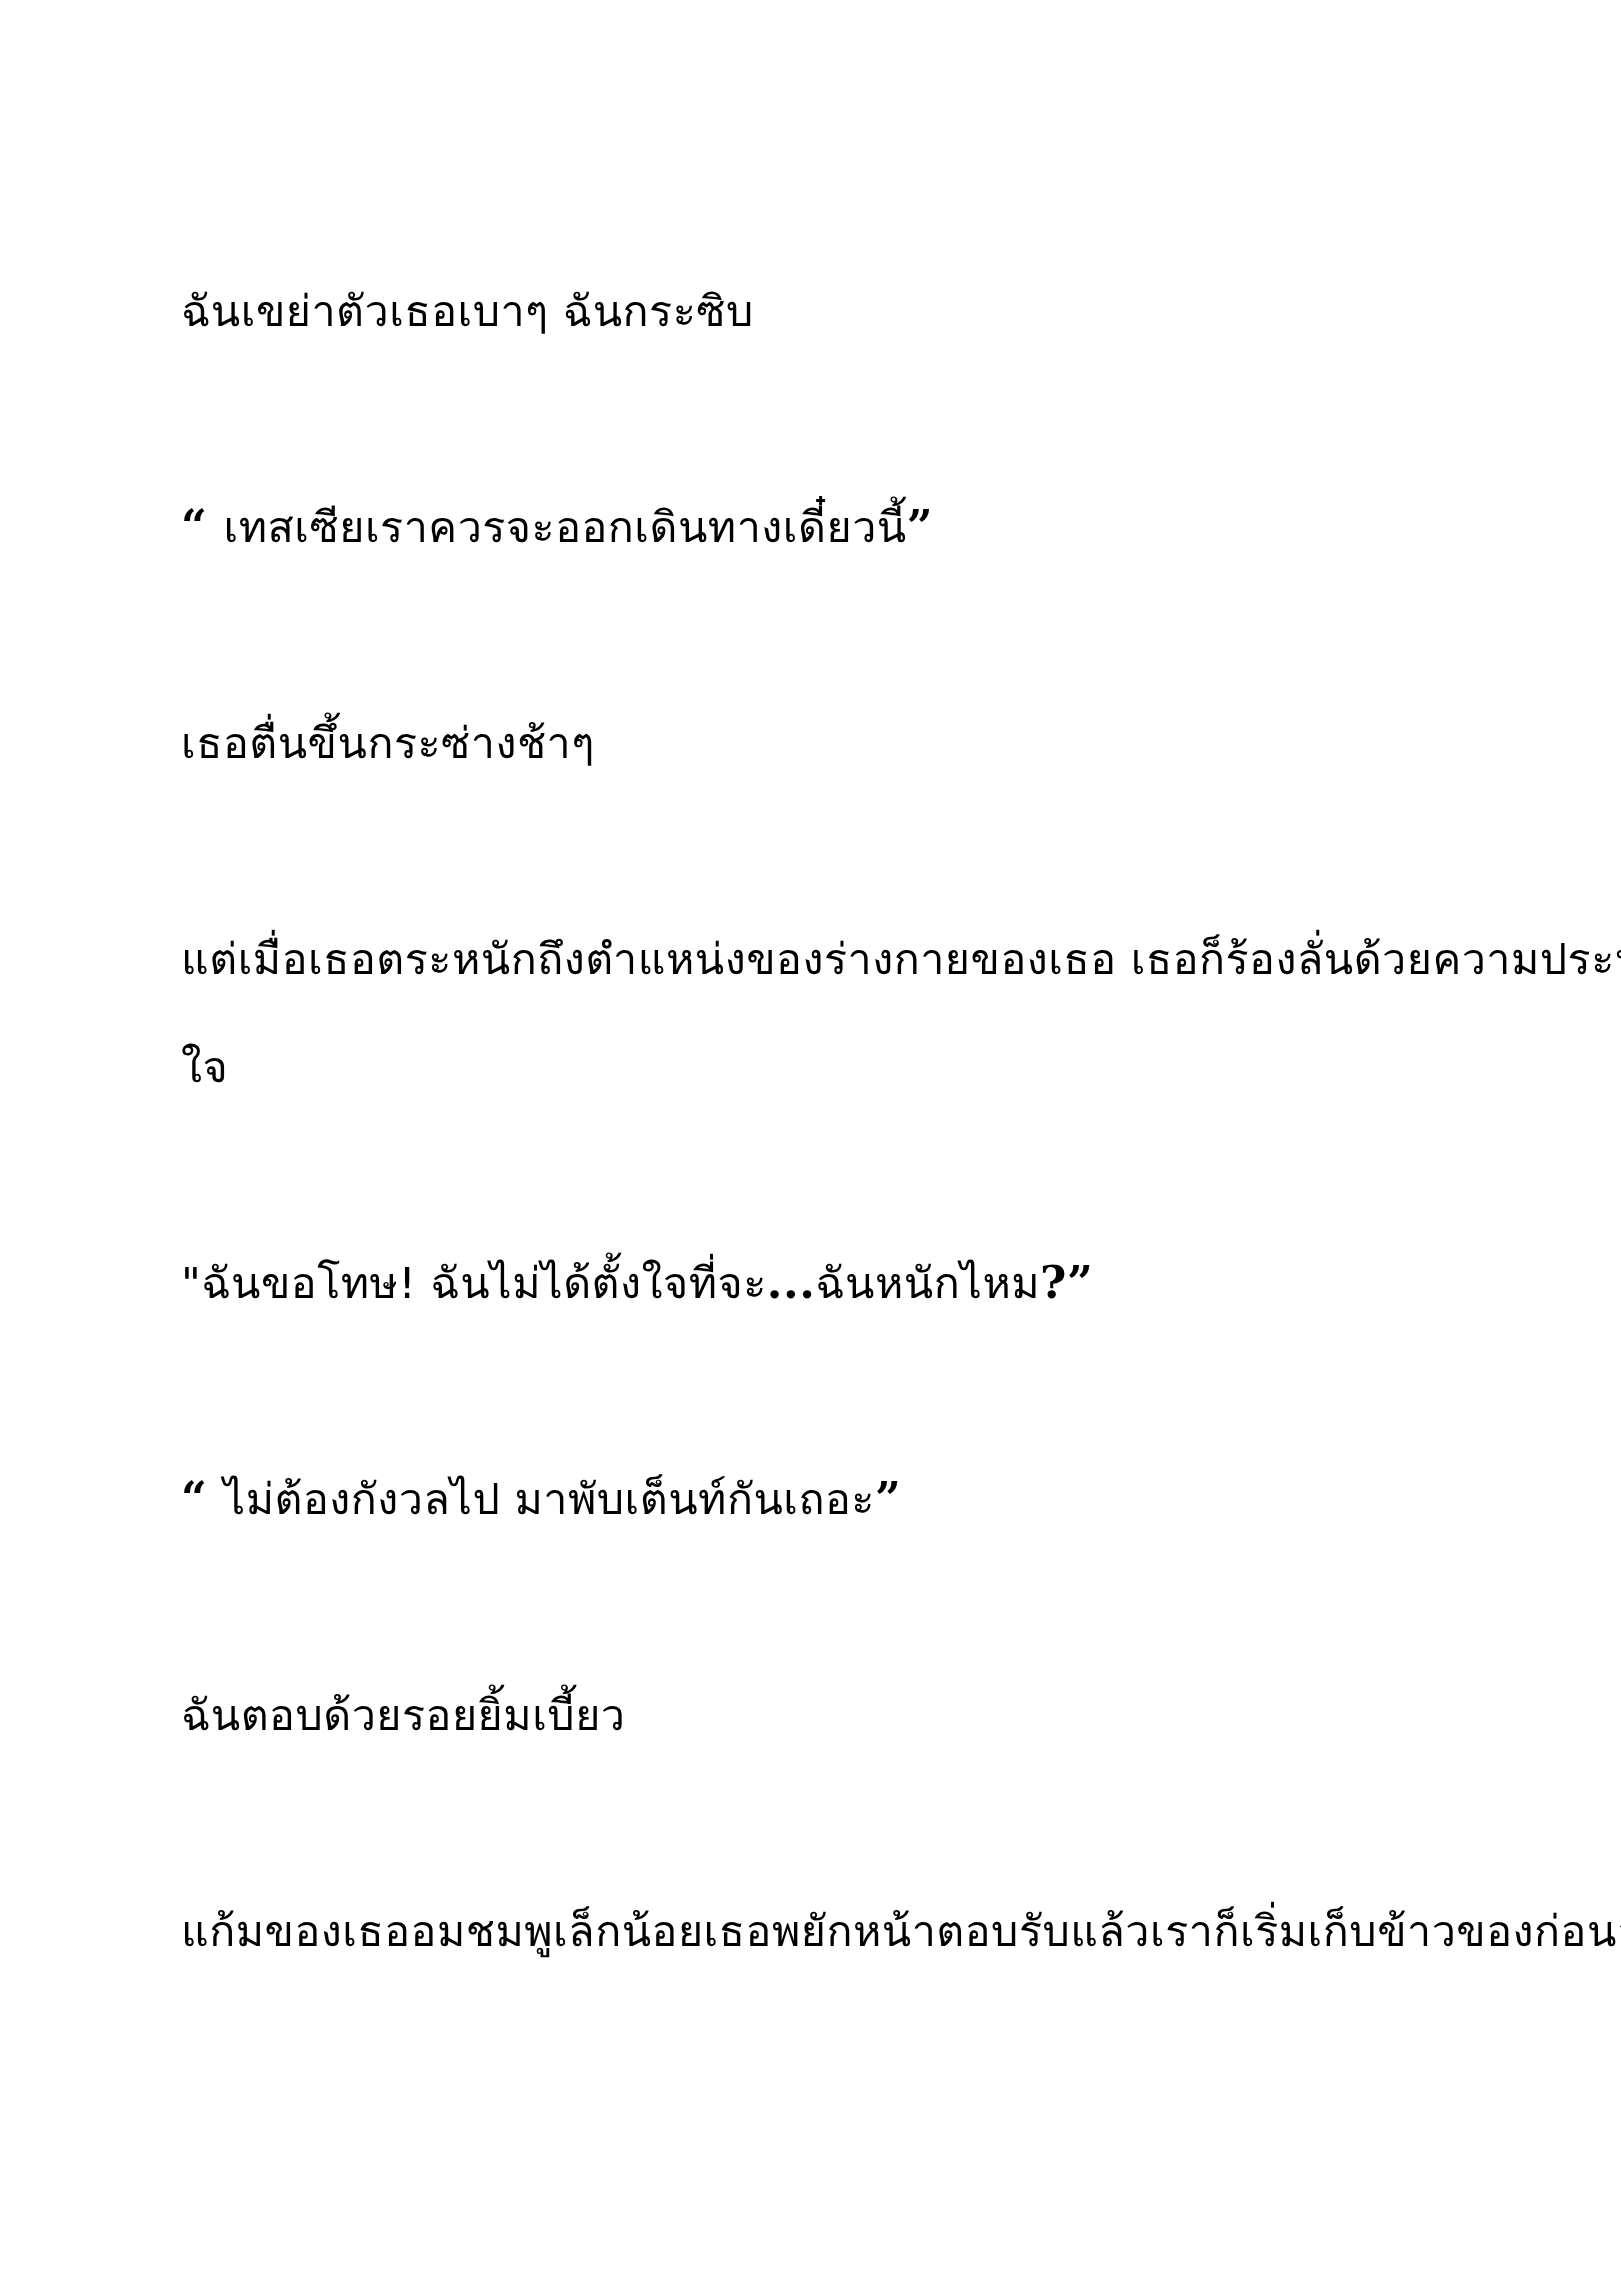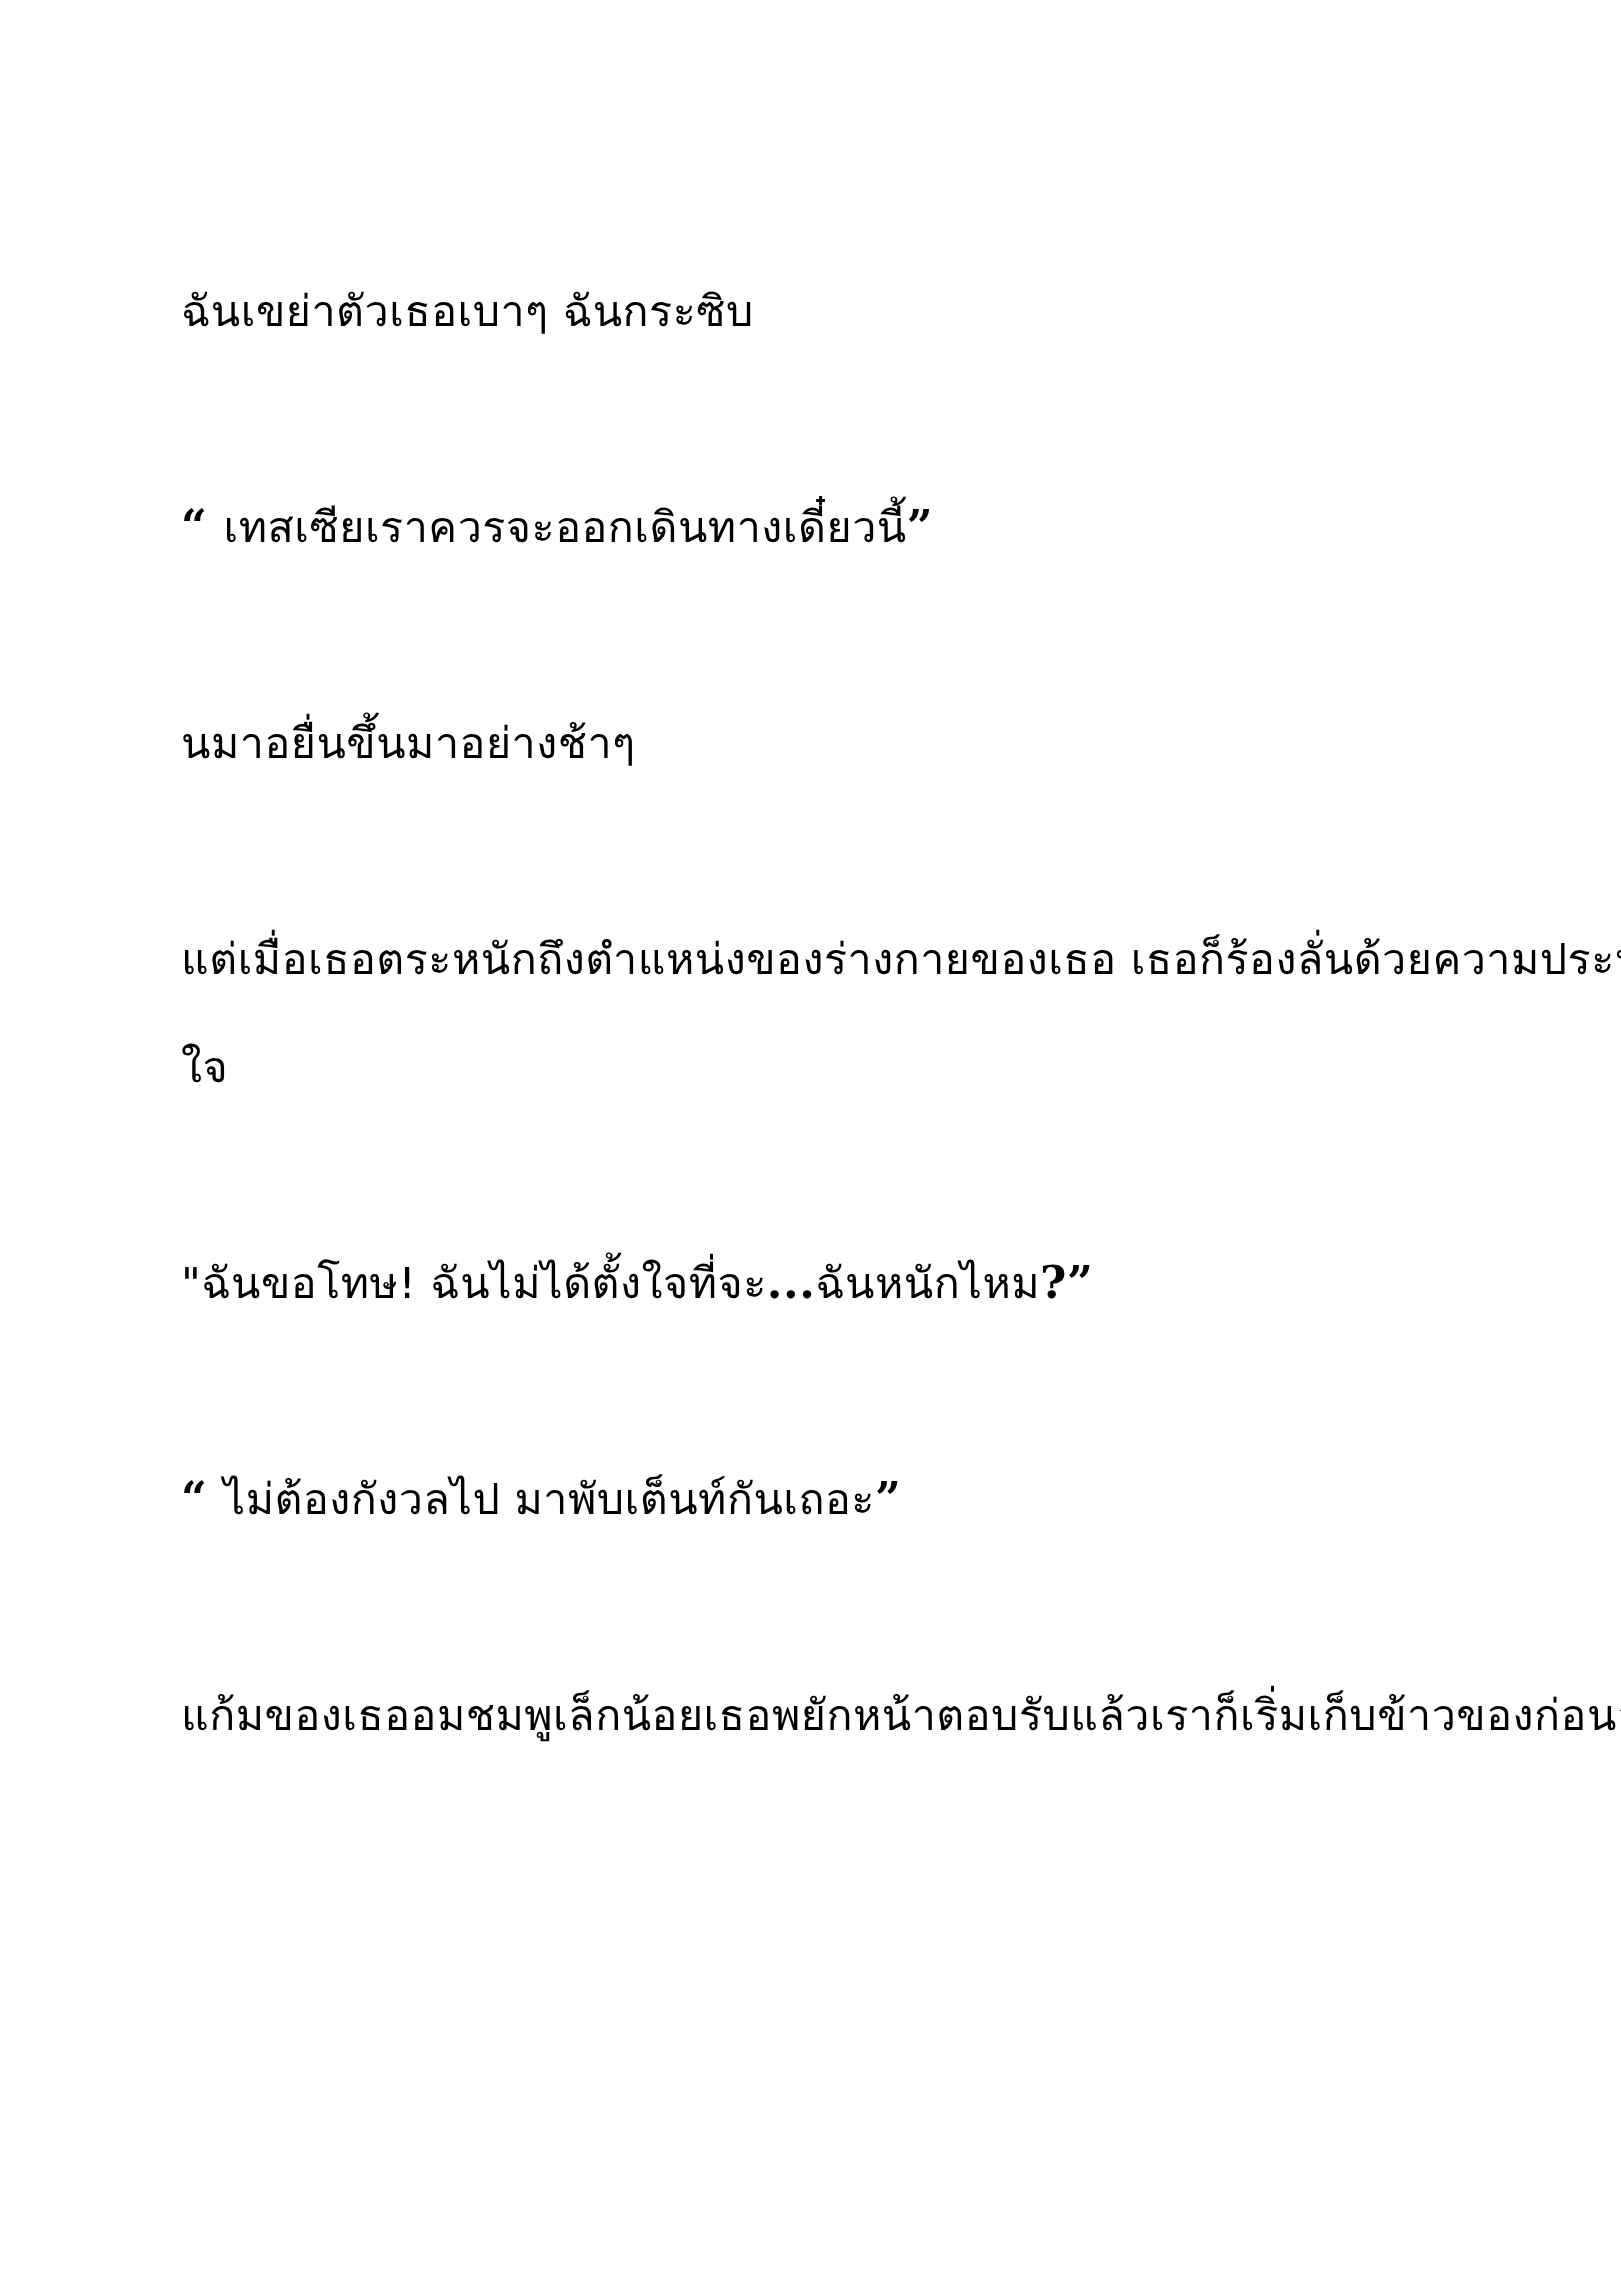--- a/index.html
+++ b/index.html
@@ -46,30 +46,33 @@
 
 <div class="page" style="background: rgb(255, 255, 255); color: rgb(0, 0, 0);">
   <div class="text-content">
       <div class="paragraph">
         <div class="line"><span class="seg">ฉันเขย่าตัวเธอเบาๆ ฉันกระซิบ</span></div>
       </div>
       <div class="paragraph">
         <div class="line"><span class="seg seg-latin">“ </span><span class="seg">เทสเซียเราควรจะออกเดินทางเดี๋ยวนี้</span><span class="seg seg-latin">”</span></div>
       </div>
       <div class="paragraph">
-        <div class="line"><span class="seg">นมาอยื่นขึ้นมาอย่างช้าๆ</span></div>
+        <div class="line"><span class="seg">เธอตื่นขึ้นกระซ่างช้าๆ</span></div>
       </div>
       <div class="paragraph">
         <div class="line"><span class="seg">แต่เมื่อเธอตระหนักถึงตำแหน่งของร่างกายของเธอ เธอก็ร้องลั่นด้วยความประหลาด</span></div>
         <div class="line"><span class="seg">ใจ</span></div>
       </div>
       <div class="paragraph">
         <div class="line"><span class="seg">"ฉันขอโทษ! ฉันไม่ได้ตั้งใจที่จะ</span><span class="seg seg-latin">...</span><span class="seg">ฉันหนักไหม</span><span class="seg seg-latin">?”</span></div>
       </div>
       <div class="paragraph">
         <div class="line"><span class="seg seg-latin">“ </span><span class="seg">ไม่ต้องกังวลไป มาพับเต็นท์กันเถอะ</span><span class="seg seg-latin">”</span></div>
       </div>
       <div class="paragraph">
+        <div class="line"><span class="seg">ฉันตอบด้วยรอยยิ้มเบี้ยว</span></div>
+      </div>
+      <div class="paragraph">
         <div class="line"><span class="seg">แก้มของเธออมชมพูเล็กน้อยเธอพยักหน้าตอบรับแล้วเราก็เริ่มเก็บข้าวของก่อนออก</span></div>
       </div>
     </div>
 </div>
 
 
 </body></html>

